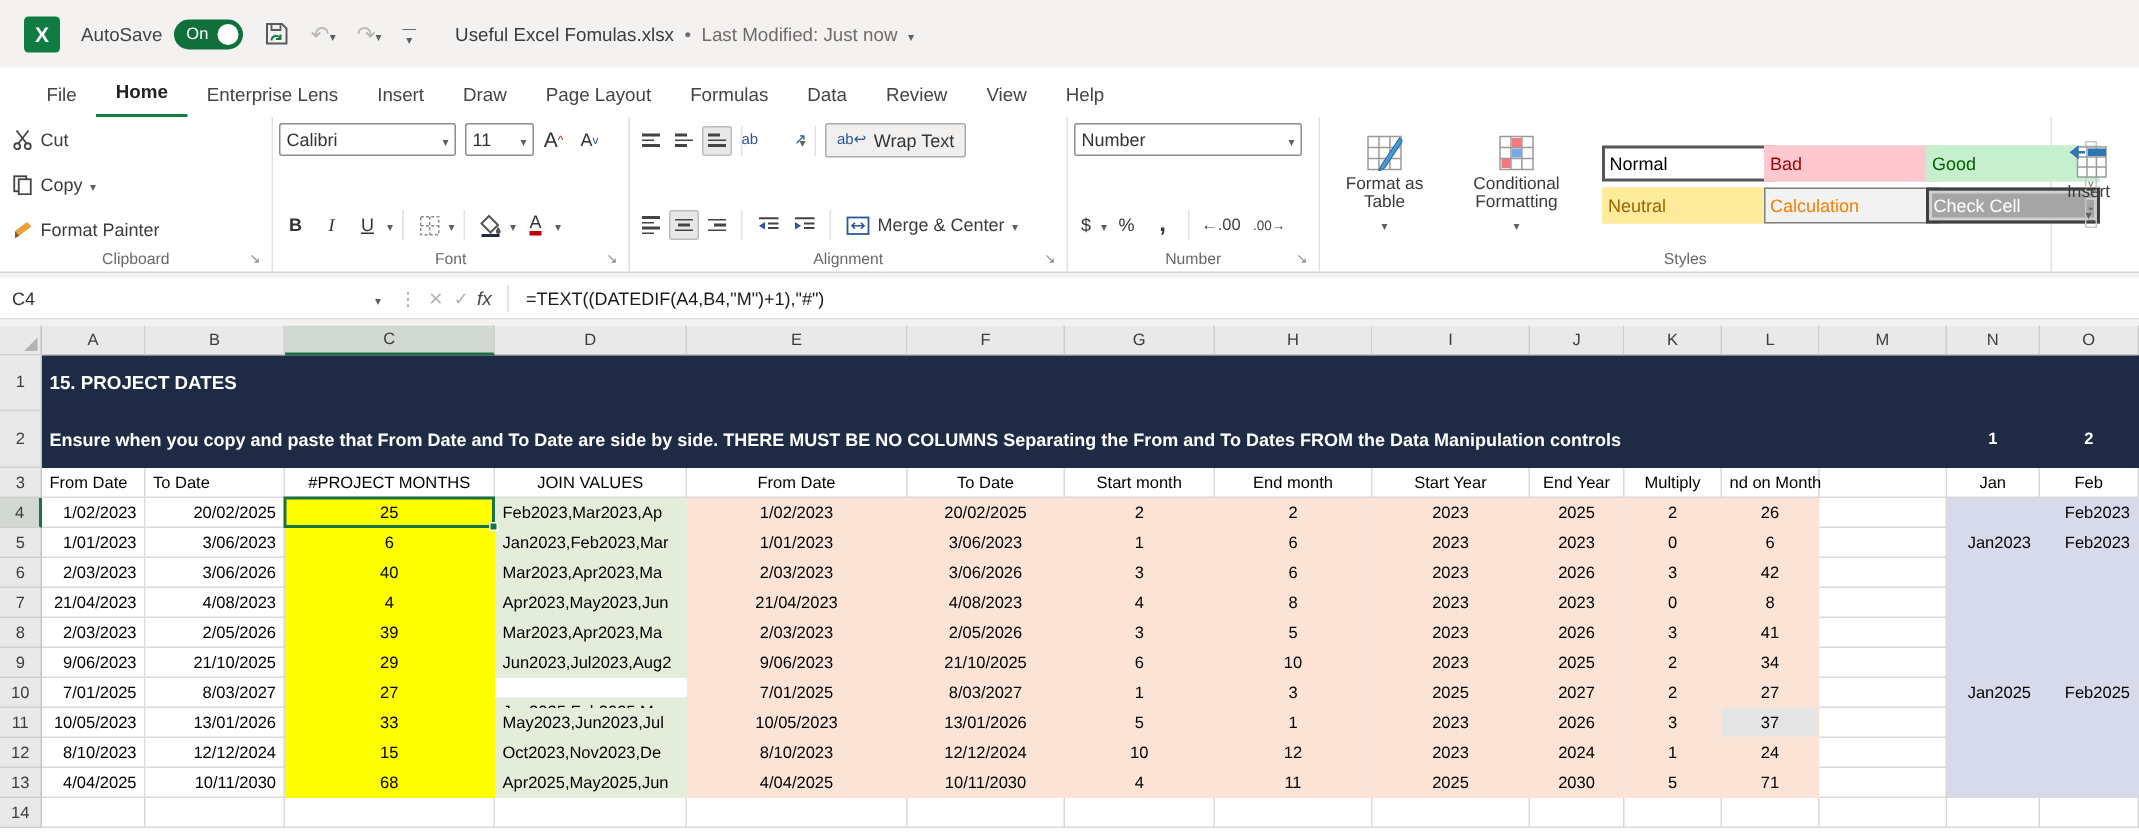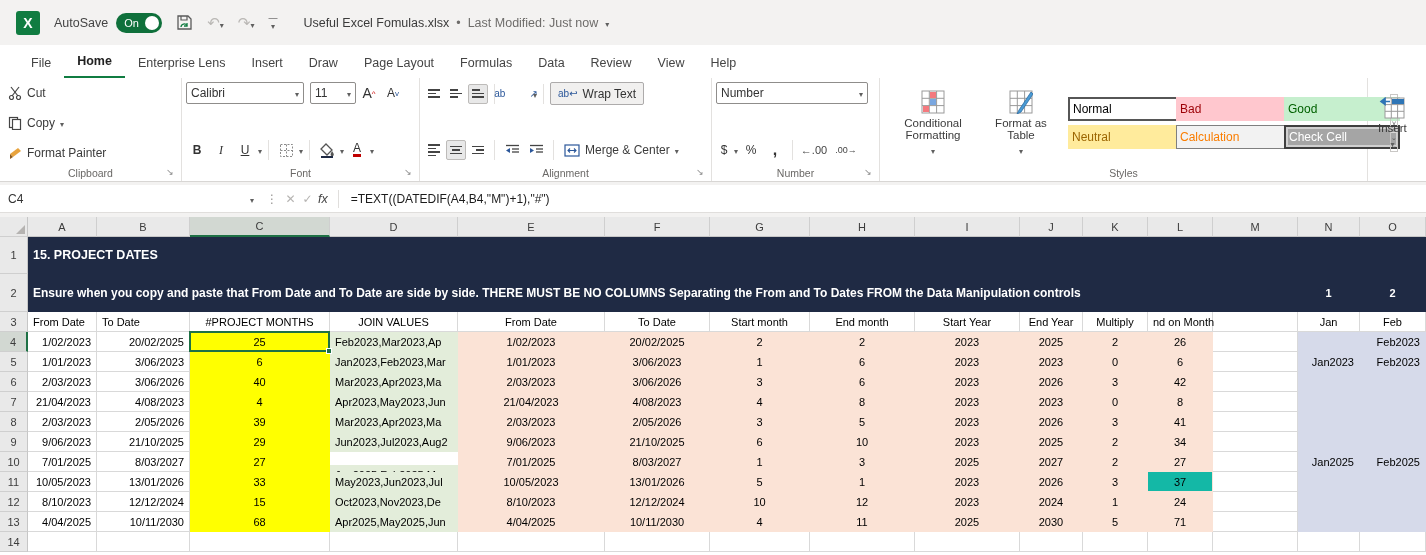--- a/index.html
+++ b/index.html
@@ -345,37 +345,37 @@
 
   <div class="group" style="width:488px;">
     <div class="gcontent" style="align-items:center;">
       <div class="bigbtn">
         <svg width="24" height="24" viewBox="0 0 24 24">
           <rect x="1" y="1" width="22" height="22" fill="#fff" stroke="#9a9a9a"></rect>
           <line x1="1" y1="8.3" x2="23" y2="8.3" stroke="#9a9a9a"></line>
             <line x1="1" y1="15.6" x2="23" y2="15.6" stroke="#9a9a9a"></line>
           <line x1="8.3" y1="1" x2="8.3" y2="23" stroke="#9a9a9a"></line>
             <line x1="15.6" y1="1" x2="15.6" y2="23" stroke="#9a9a9a"></line>
-          <rect x="9" y="2" width="6" height="6" fill="#f4797e"></rect>
-            <rect x="9" y="9" width="6" height="6" fill="#7aa7e0"></rect>
-          <rect x="2" y="16" width="6" height="6" fill="#f4797e"></rect>
+          <path d="M22 2L10 20l-2 4 4-2L24 4z" fill="#4a9bd5" stroke="#2b6ca3" stroke-width="0.8"></path>
         </svg>
-        <span style="width:86px;">Conditional Formatting</span>
+        <span style="width:66px;">Format as Table</span>
         <span class="chev-only"></span>
       </div>
       <div class="bigbtn">
         <svg width="24" height="24" viewBox="0 0 24 24">
           <rect x="1" y="1" width="22" height="22" fill="#fff" stroke="#9a9a9a"></rect>
           <line x1="1" y1="8.3" x2="23" y2="8.3" stroke="#9a9a9a"></line>
             <line x1="1" y1="15.6" x2="23" y2="15.6" stroke="#9a9a9a"></line>
           <line x1="8.3" y1="1" x2="8.3" y2="23" stroke="#9a9a9a"></line>
             <line x1="15.6" y1="1" x2="15.6" y2="23" stroke="#9a9a9a"></line>
-          <path d="M22 2L10 20l-2 4 4-2L24 4z" fill="#4a9bd5" stroke="#2b6ca3" stroke-width="0.8"></path>
+          <rect x="9" y="2" width="6" height="6" fill="#f4797e"></rect>
+            <rect x="9" y="9" width="6" height="6" fill="#7aa7e0"></rect>
+          <rect x="2" y="16" width="6" height="6" fill="#f4797e"></rect>
         </svg>
-        <span style="width:66px;">Format as Table</span>
+        <span style="width:86px;">Conditional Formatting</span>
         <span class="chev-only"></span>
       </div>
       <div id="style-gallery" style="display:grid;grid-template-columns:repeat(3,104px);gap:4px;margin-left:8px;">
           <div class="style-tile" style="background: rgb(255, 255, 255); color: rgb(0, 0, 0); border: 2px solid rgb(86, 86, 86);">Normal</div>
           <div class="style-tile" style="background: rgb(255, 199, 206); color: rgb(156, 0, 6); border: 1px solid rgb(255, 199, 206);">Bad</div>
           <div class="style-tile" style="background: rgb(198, 239, 206); color: rgb(0, 97, 0); border: 1px solid rgb(198, 239, 206);">Good</div>
           <div class="style-tile" style="background: rgb(255, 235, 156); color: rgb(156, 101, 0); border: 1px solid rgb(255, 235, 156); font-weight: 400;">Neutral</div>
           <div class="style-tile" style="background: rgb(242, 242, 242); color: rgb(250, 125, 0); border: 1px solid rgb(127, 127, 127); font-weight: 400;">Calculation</div>
           <div class="style-tile" style="background: rgb(165, 165, 165); color: rgb(255, 255, 255); border: 2px solid rgb(63, 63, 63); box-shadow: rgb(208, 208, 208) 0px 0px 0px 2px inset; font-weight: 400;">Check Cell</div>
         </div>
@@ -605,21 +605,21 @@
       <div class="cell ar" style="width: 93px; height: 20px; background: rgb(255, 255, 255);">13/01/2026</div>
       <div class="cell ac" style="width: 140px; height: 20px; background: rgb(255, 255, 0); border-right-color: rgb(255, 255, 0); border-bottom-color: rgb(255, 255, 0);">33</div>
       <div class="cell al" style="width: 128px; height: 20px; background: rgb(227, 237, 218); border-right-color: rgb(227, 237, 218); border-bottom-color: rgb(227, 237, 218);">May2023,Jun2023,Jul</div>
       <div class="cell ac" style="width: 147px; height: 20px; background: rgb(251, 227, 214); border-right-color: rgb(251, 227, 214); border-bottom-color: rgb(251, 227, 214);">10/05/2023</div>
       <div class="cell ac" style="width: 105px; height: 20px; background: rgb(251, 227, 214); border-right-color: rgb(251, 227, 214); border-bottom-color: rgb(251, 227, 214);">13/01/2026</div>
       <div class="cell ac" style="width: 100px; height: 20px; background: rgb(251, 227, 214); border-right-color: rgb(251, 227, 214); border-bottom-color: rgb(251, 227, 214);">5</div>
       <div class="cell ac" style="width: 105px; height: 20px; background: rgb(251, 227, 214); border-right-color: rgb(251, 227, 214); border-bottom-color: rgb(251, 227, 214);">1</div>
       <div class="cell ac" style="width: 105px; height: 20px; background: rgb(251, 227, 214); border-right-color: rgb(251, 227, 214); border-bottom-color: rgb(251, 227, 214);">2023</div>
       <div class="cell ac" style="width: 63px; height: 20px; background: rgb(251, 227, 214); border-right-color: rgb(251, 227, 214); border-bottom-color: rgb(251, 227, 214);">2026</div>
       <div class="cell ac" style="width: 65px; height: 20px; background: rgb(251, 227, 214); border-right-color: rgb(251, 227, 214); border-bottom-color: rgb(251, 227, 214);">3</div>
-      <div class="cell ac" style="width: 65px; height: 20px; background: #14b8a6; border-right-color: rgb(251, 227, 214); border-bottom-color: rgb(251, 227, 214);">37</div>
+      <div class="cell ac" style="width: 65px; height: 20px; background: #e5e5e5; border-right-color: rgb(251, 227, 214); border-bottom-color: rgb(251, 227, 214);">37</div>
       <div class="cell ac" style="width: 85px; height: 20px; background: rgb(255, 255, 255);"></div>
       <div class="cell ar" style="width: 62px; height: 20px; background: rgb(214, 218, 234); border-right-color: rgb(214, 218, 234); border-bottom-color: rgb(214, 218, 234);"></div>
       <div class="cell ar" style="width: 66px; height: 20px; background: rgb(214, 218, 234); border-right-color: rgb(214, 218, 234); border-bottom-color: rgb(214, 218, 234);"></div>
     </div>
     <div class="srow" style="height: 20px;">
       <div class="cell rowhdr" style="width: 28px; height: 20px;">12</div>
       <div class="cell ar" style="width: 69px; height: 20px; background: rgb(255, 255, 255);">8/10/2023</div>
       <div class="cell ar" style="width: 93px; height: 20px; background: rgb(255, 255, 255);">12/12/2024</div>
       <div class="cell ac" style="width: 140px; height: 20px; background: rgb(255, 255, 0); border-right-color: rgb(255, 255, 0); border-bottom-color: rgb(255, 255, 0);">15</div>
       <div class="cell al" style="width: 128px; height: 20px; background: rgb(227, 237, 218); border-right-color: rgb(227, 237, 218); border-bottom-color: rgb(227, 237, 218);">Oct2023,Nov2023,De</div>

